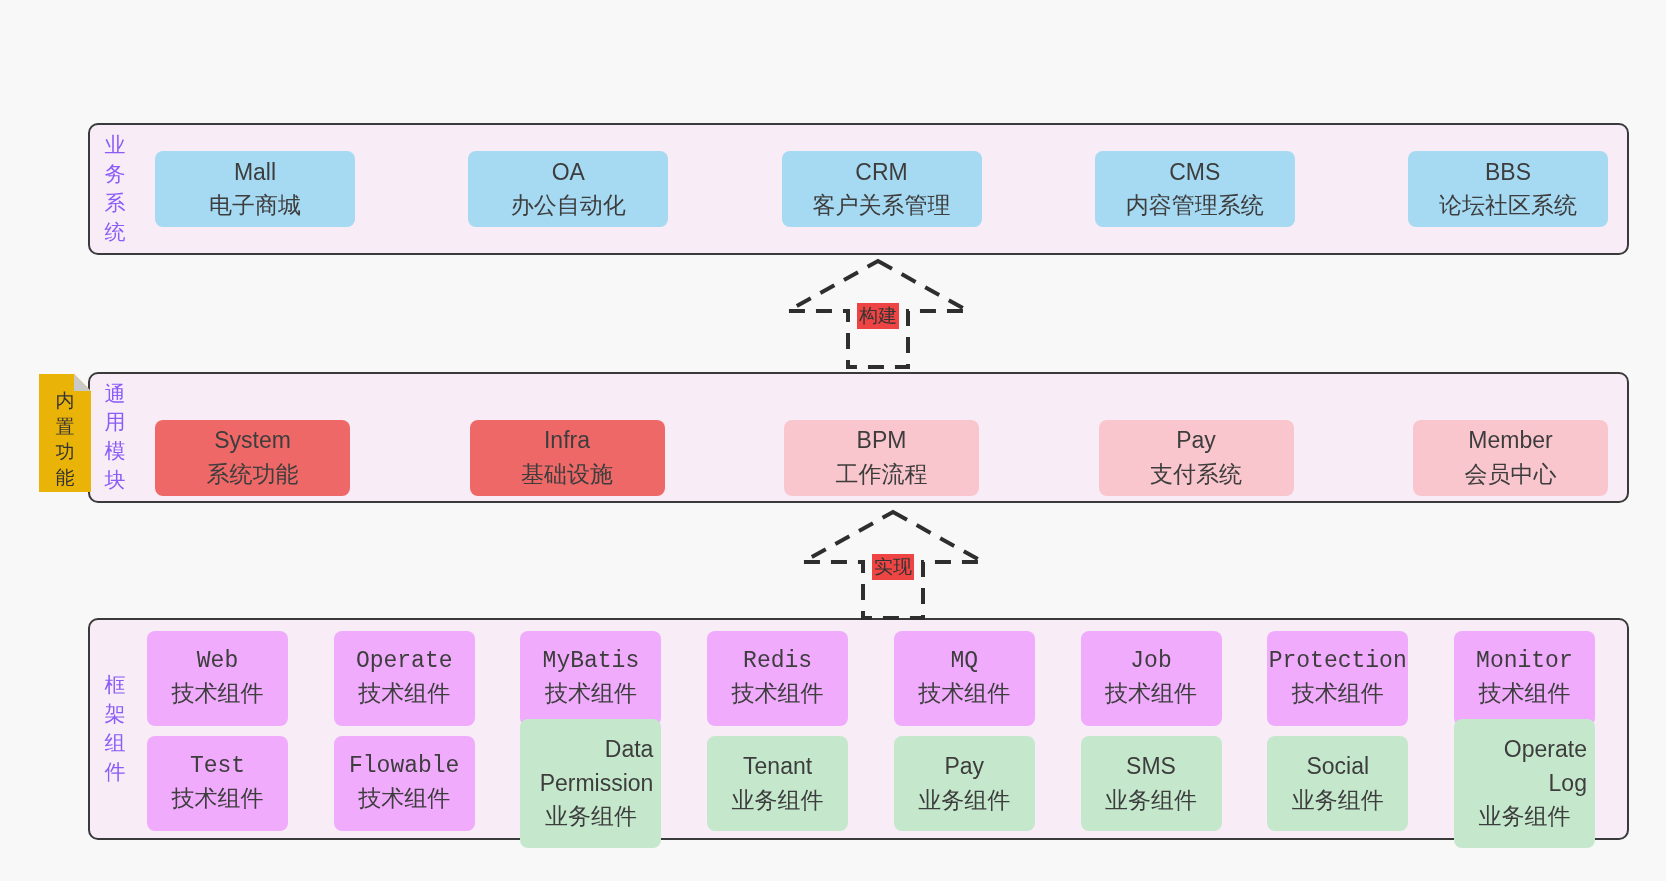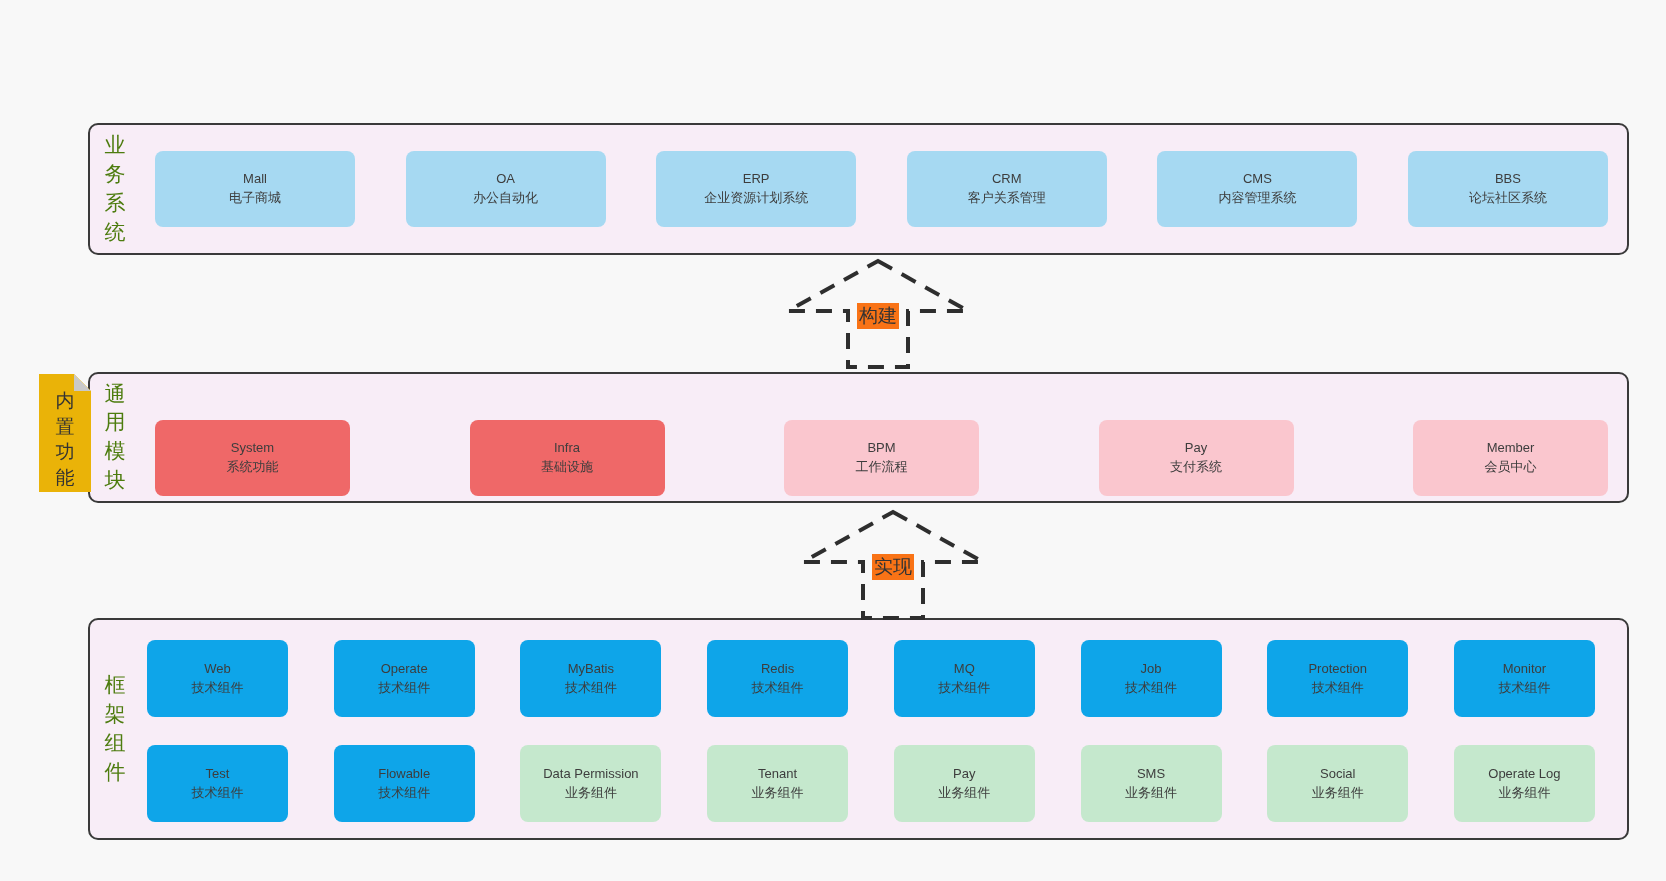--- a/index.html
+++ b/index.html
@@ -3,43 +3,43 @@
 <meta charset="utf-8">
 <style>
   html,body{margin:0;padding:0;background:#f8f8f8;font-family:"Liberation Sans",sans-serif;}
   .stage{position:relative;width:1666px;height:881px;background:#f8f8f8;overflow:hidden;color:#3d3d3d;}
 
   
   .band{position:absolute;left:88px;width:1541px;background:#f8edf7;border:2px solid #3a3a3a;
         border-radius:10px;box-sizing:border-box;z-index:1;}
   .band-label{position:absolute;left:13px;top:50%;transform:translateY(-50%);
         width:1.15em;font-size:21px;line-height:1.38;word-break:break-all;
-        text-align:center;color:#4d7c0f;}
+        text-align:center;color:#8b5cf6;}
 
   
   .row{position:absolute;display:flex;justify-content:space-between;align-items:center;}
   .row6{left:65px;right:19px;top:0;bottom:0;}
   .row8{left:57px;right:32px;}
   .box{display:flex;flex-direction:column;justify-content:center;align-items:center;
-       border-radius:8px;text-align:right;font-size:13px;line-height:1.45;
+       border-radius:8px;text-align:right;font-size:23px;line-height:1.45;
        color:#3d3d3d;box-sizing:border-box;padding:14px 8px;}
   .w200{width:200px;height:76px;}
   .w195{width:195px;height:76px;margin-top:40px;}
   .w141{width:141px;min-height:77px;}
   .blue{background:#a6d9f2;}
   .red{background:#ef6868;}
   .pink{background:#fac6ce;}
-  .green{background:#0ea5e9;}
+  .green{background:#f0abfc;font-family:Liberation Mono, monospace;}
   .green-light{background:#c5e8cd;}
 
   
   .arrow{position:absolute;width:190px;height:114px;z-index:2;}
   .arrow svg{position:absolute;left:0;top:0;}
   .arrow-label{position:absolute;left:50%;top:46px;transform:translateX(-50%);
-        font-size:19px;color:#333;white-space:nowrap;background:#f97316;padding:0 2px;}
+        font-size:19px;color:#333;white-space:nowrap;background:#ef4444;padding:0 2px;}
 
   
   .note{position:absolute;left:39px;width:52px;background:#eab308;z-index:3;
         clip-path:polygon(0 0,calc(100% - 17px) 0,100% 17px,100% 100%,0 100%);}
   .note-fold{position:absolute;top:0;right:0;width:17px;height:17px;background:#c9c9c9;
         clip-path:polygon(0 0,100% 100%,0 100%);}
   .note-text{position:absolute;left:50%;transform:translateX(-50%);
         width:1.15em;font-size:19px;line-height:1.35;word-break:break-all;
         text-align:center;color:#333;}
 </style>
@@ -51,24 +51,20 @@
   <section class="band" style="top:123px;height:132px;">
     <div class="band-label">业务系统</div>
     <div class="row row6">
       <div class="box blue w200">
         <span>Mall</span>
         <span>电子商城</span>
       </div>
       <div class="box blue w200">
         <span>OA</span>
         <span>办公自动化</span>
-      </div>
-      <div class="box blue w200">
-        <span>ERP</span>
-        <span>企业资源计划系统</span>
       </div>
       <div class="box blue w200">
         <span>CRM</span>
         <span>客户关系管理</span>
       </div>
       <div class="box blue w200">
         <span>CMS</span>
         <span>内容管理系统</span>
       </div>
       <div class="box blue w200">

